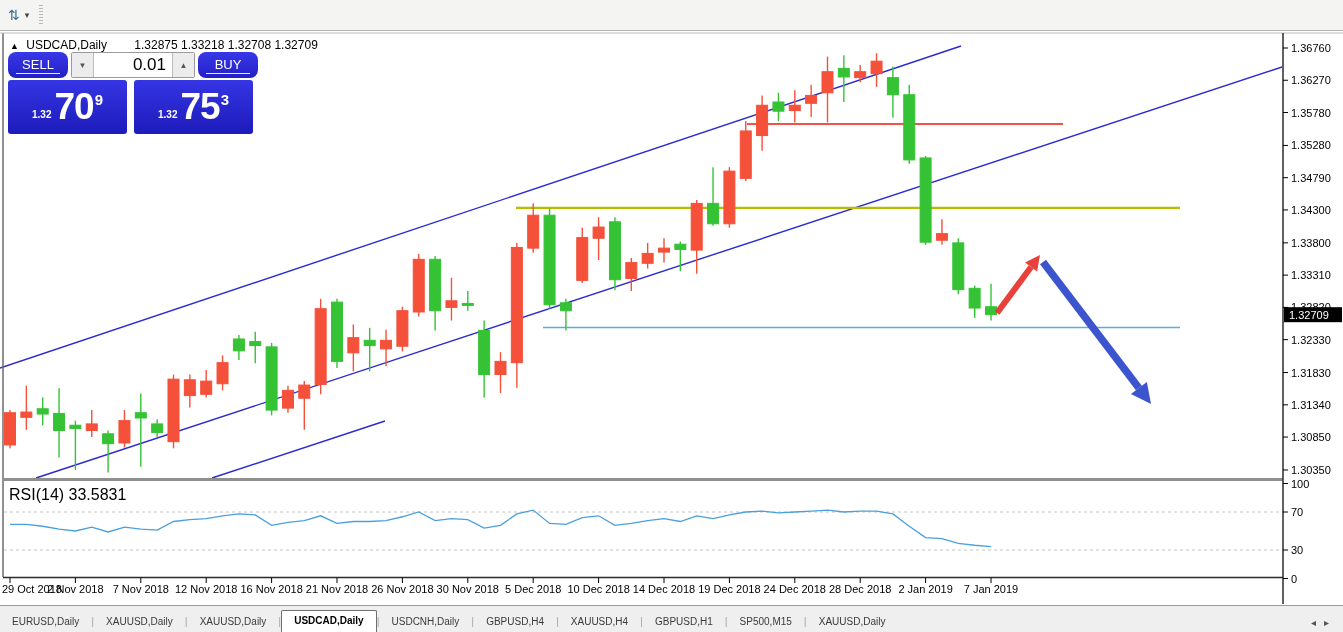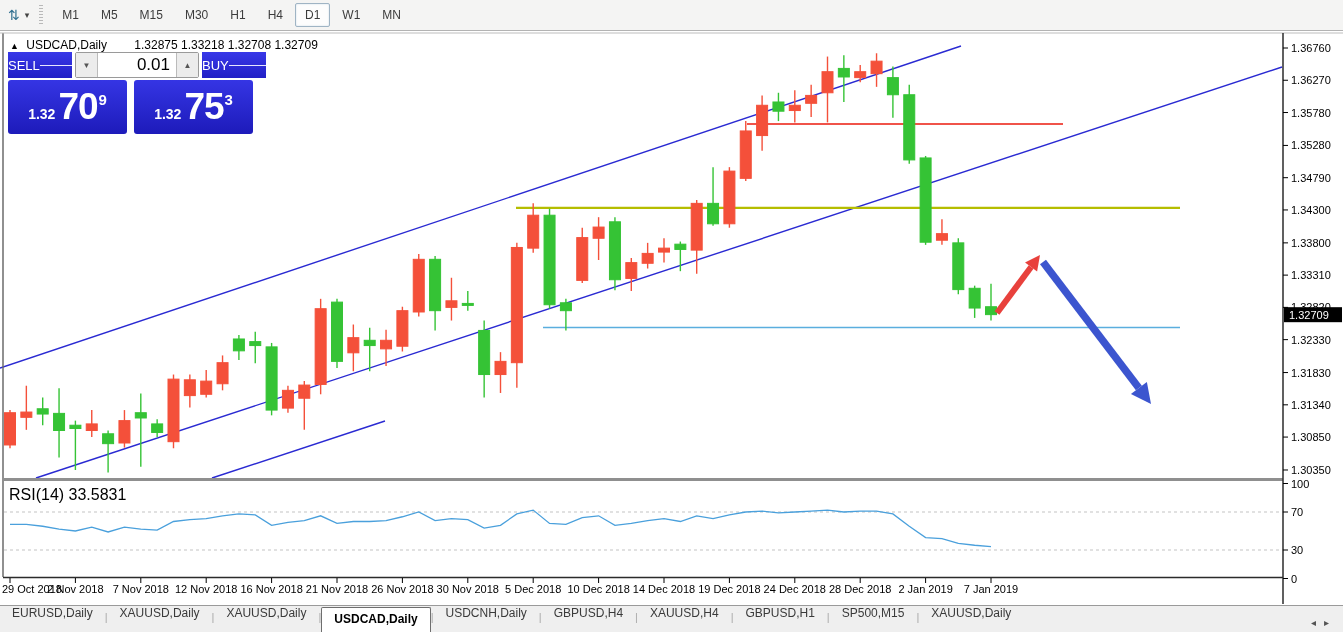--- a/index.html
+++ b/index.html
@@ -17,42 +17,42 @@
           border-radius:2px;cursor:pointer;white-space:nowrap;}
   .tf-btn.active{background:#fdfdfd;border:1px solid #9fb4c4;box-shadow:inset 0 0 2px #cfdde8;}
   
   .chart-title{position:absolute;left:10px;top:38px;z-index:4;font-size:12px;color:#000;}
   .chart-title .tri{font-size:9px;margin-right:4px;}
   .chart-title .ohlc{margin-left:24px;}
   
   .trade{position:absolute;left:8px;top:52px;z-index:4;width:250px;}
   .trade-row1{display:flex;align-items:stretch;height:26px;}
   .trade-btn{background:linear-gradient(#3838e8,#2220c6);color:#fff;font-size:13px;
-             border-radius:0;display:flex;align-items:center;justify-content:center;
+             border-radius:8px;display:flex;flex-direction:column;align-items:center;justify-content:center;
              width:64px;cursor:pointer;}
   .trade-btn .lbl{line-height:15px;}
   .trade-btn .ul{width:44px;height:1px;background:#e6e6ff;margin-top:1px;}
   .stepper{display:flex;align-items:stretch;margin:0 3px;border:1px solid #9a9a9a;background:#fff;border-radius:2px;}
   .step-btn{width:21px;background:#ececec;color:#555;font-size:8px;display:flex;align-items:center;justify-content:center;cursor:pointer;}
   .step-dn{border-right:1px solid #bbb;}
   .step-up{border-left:1px solid #bbb;}
   .vol{width:72px;font-size:17px;color:#000;display:flex;align-items:center;justify-content:flex-end;padding-right:6px;background:#fff;}
   .price-row{display:flex;margin-top:2px;}
   .quote-box{background:linear-gradient(#3535e4,#1d1bba);color:#fff;border-radius:3px;
              width:119px;height:54px;display:flex;align-items:center;justify-content:center;cursor:pointer;}
   .quote-box+.quote-box{margin-left:7px;}
-  .q-small{font-size:14px;font-weight:bold;margin-right:3px;margin-top:14px;}
+  .q-small{font-size:10px;font-weight:bold;margin-right:3px;margin-top:14px;}
   .q-big{font-size:37px;font-weight:bold;letter-spacing:-1px;}
   .q-sup{font-size:15px;font-weight:bold;margin-top:-16px;margin-left:1px;}
   
   .rsi-label{position:absolute;left:9px;top:486px;font-size:16px;color:#000;z-index:4;}
   
   .tabbar{position:absolute;left:0;bottom:0;width:1343px;height:27px;background:#efefef;
           border-top:1px solid #9a9a9a;display:flex;align-items:flex-end;z-index:5;box-sizing:border-box;}
-  .tab{font-size:12px;color:#3a3a3a;padding:4px 12px 12px;cursor:pointer;white-space:nowrap;position:relative;}
+  .tab{font-size:10px;color:#3a3a3a;padding:4px 12px 5px;cursor:pointer;white-space:nowrap;position:relative;}
   .tab-sep{color:#aaa;align-self:center;font-size:11px;}
   .tab.active{background:#fff;border:1px solid #6e6e6e;border-bottom:none;font-weight:bold;color:#000;
               margin-bottom:0;padding-bottom:6px;border-radius:2px 2px 0 0;}
   .tab-nav{margin-left:auto;display:flex;align-items:center;padding:0 10px 4px 0;color:#555;}
   .tab-nav span{font-size:10px;padding:0 4px;cursor:pointer;}
   svg{position:absolute;left:0;top:0;z-index:1;}
   svg text{font-family:"Liberation Sans",sans-serif;}
 </style>
 </head>
 <body>
@@ -411,31 +411,20 @@
       <text x="991.0000000000001" y="593" fill="#000" text-anchor="middle">7 Jan 2019</text>
     </g>
   </svg>
 
 <div class="toolbar">
   <div class="tool-group">
     <span class="tool-icon">⇅</span>
     <span class="tool-caret">▾</span>
   </div>
   <div class="drag-handle"></div>
-  <div id="tf-buttons" style="display:flex;align-items:center;">
-      <div class="tf-btn">M1</div>
-      <div class="tf-btn">M5</div>
-      <div class="tf-btn">M15</div>
-      <div class="tf-btn">M30</div>
-      <div class="tf-btn">H1</div>
-      <div class="tf-btn">H4</div>
-      <div class="tf-btn active">D1</div>
-      <div class="tf-btn">W1</div>
-      <div class="tf-btn">MN</div>
-    </div>
 </div>
 
 <div class="chart-title">
   <span class="tri">▲</span>
   <span>USDCAD,Daily</span>
   <span class="ohlc">1.32875 1.33218 1.32708 1.32709</span>
 </div>
 
 <div class="trade">
   <div class="trade-row1">

